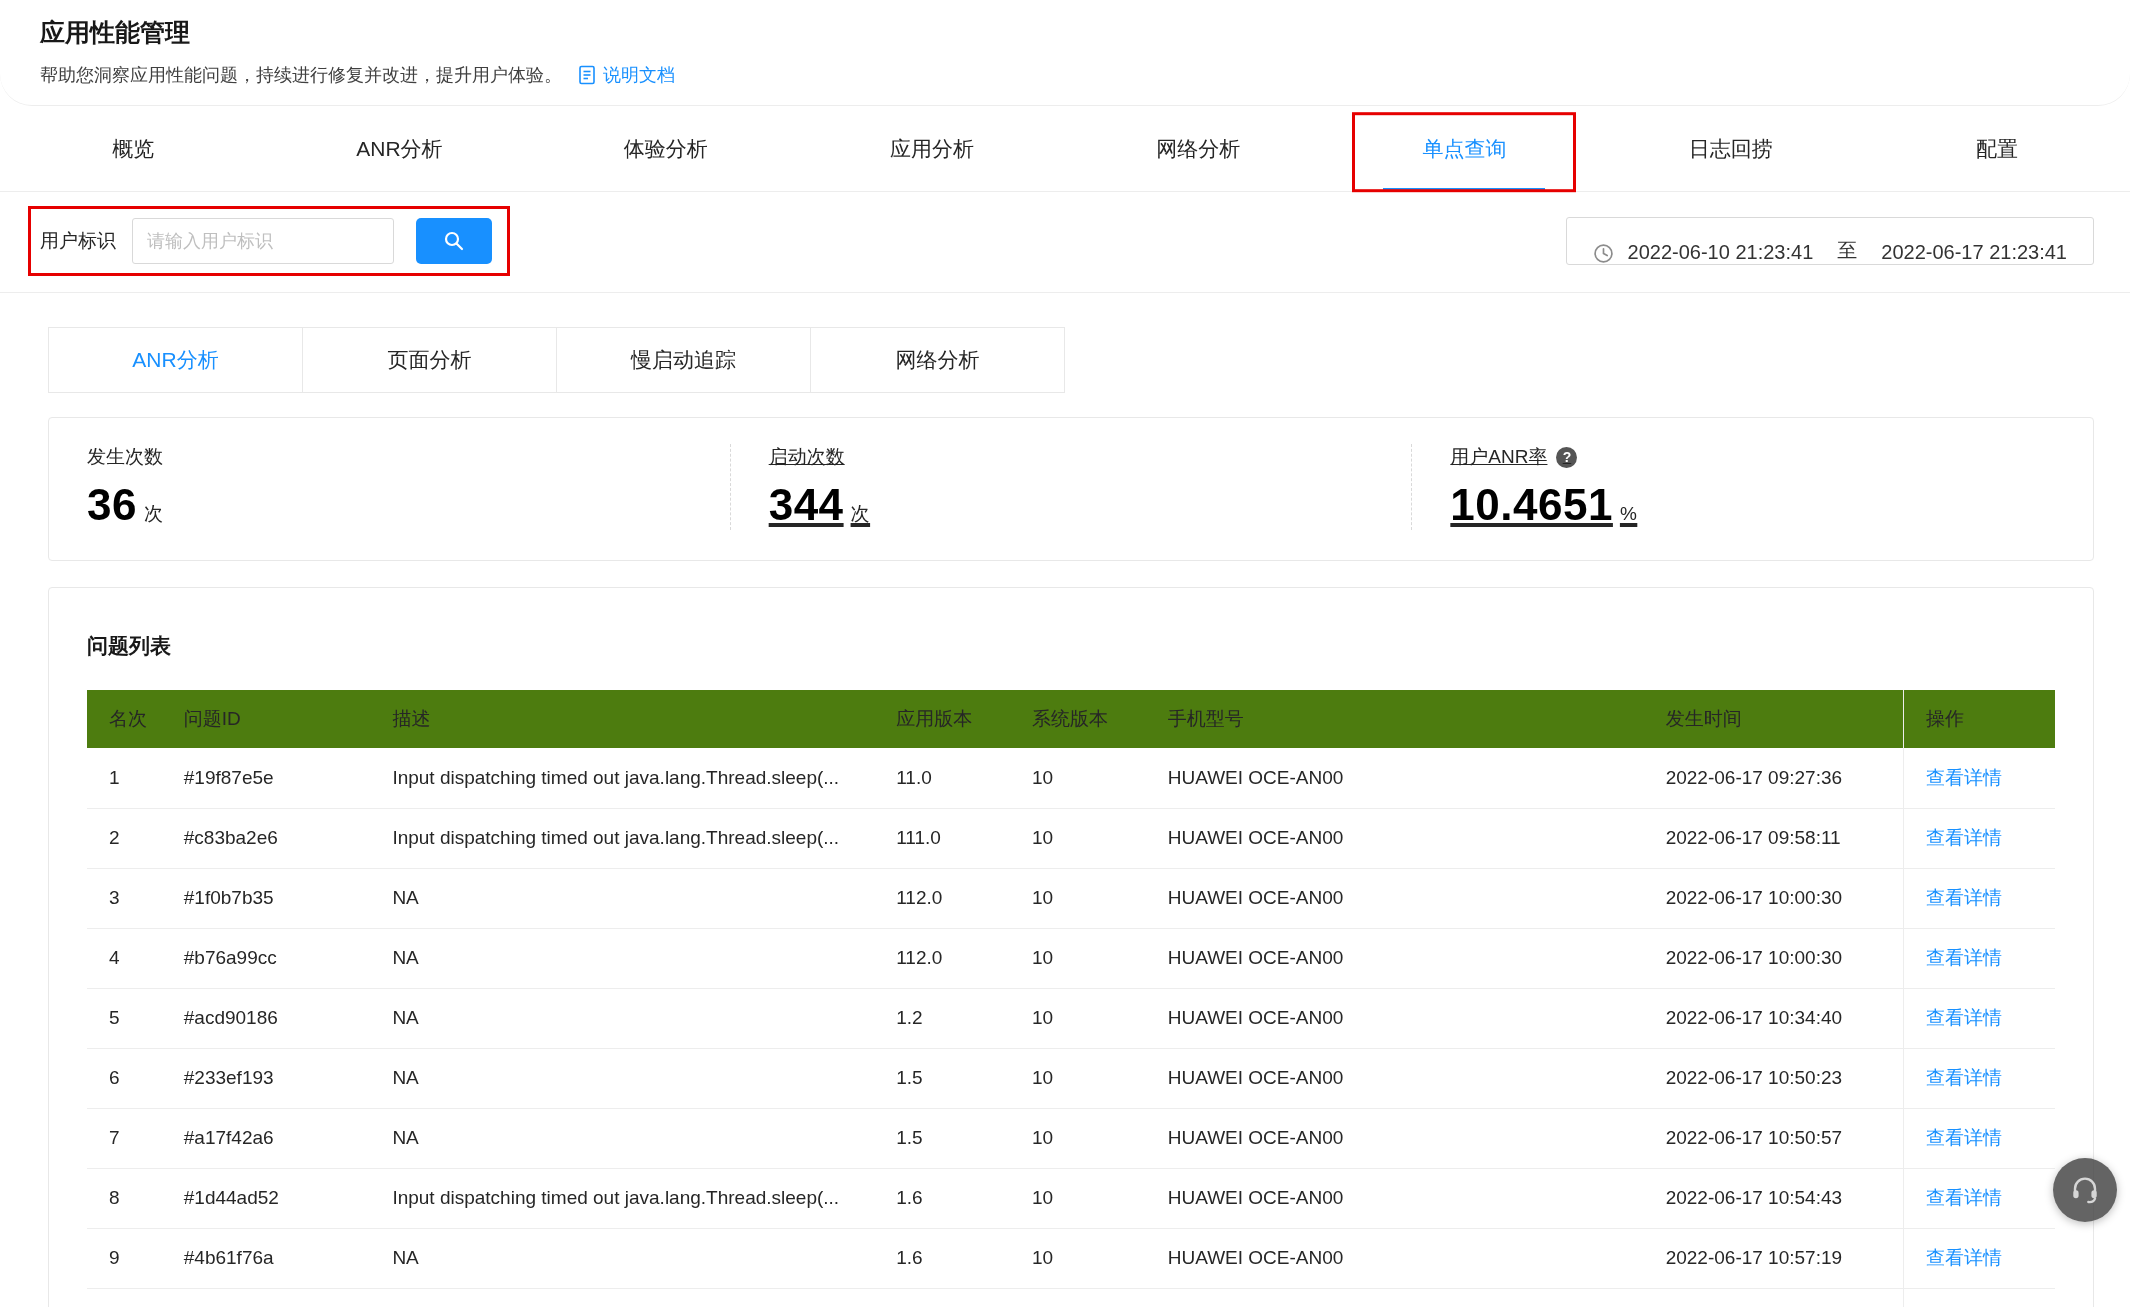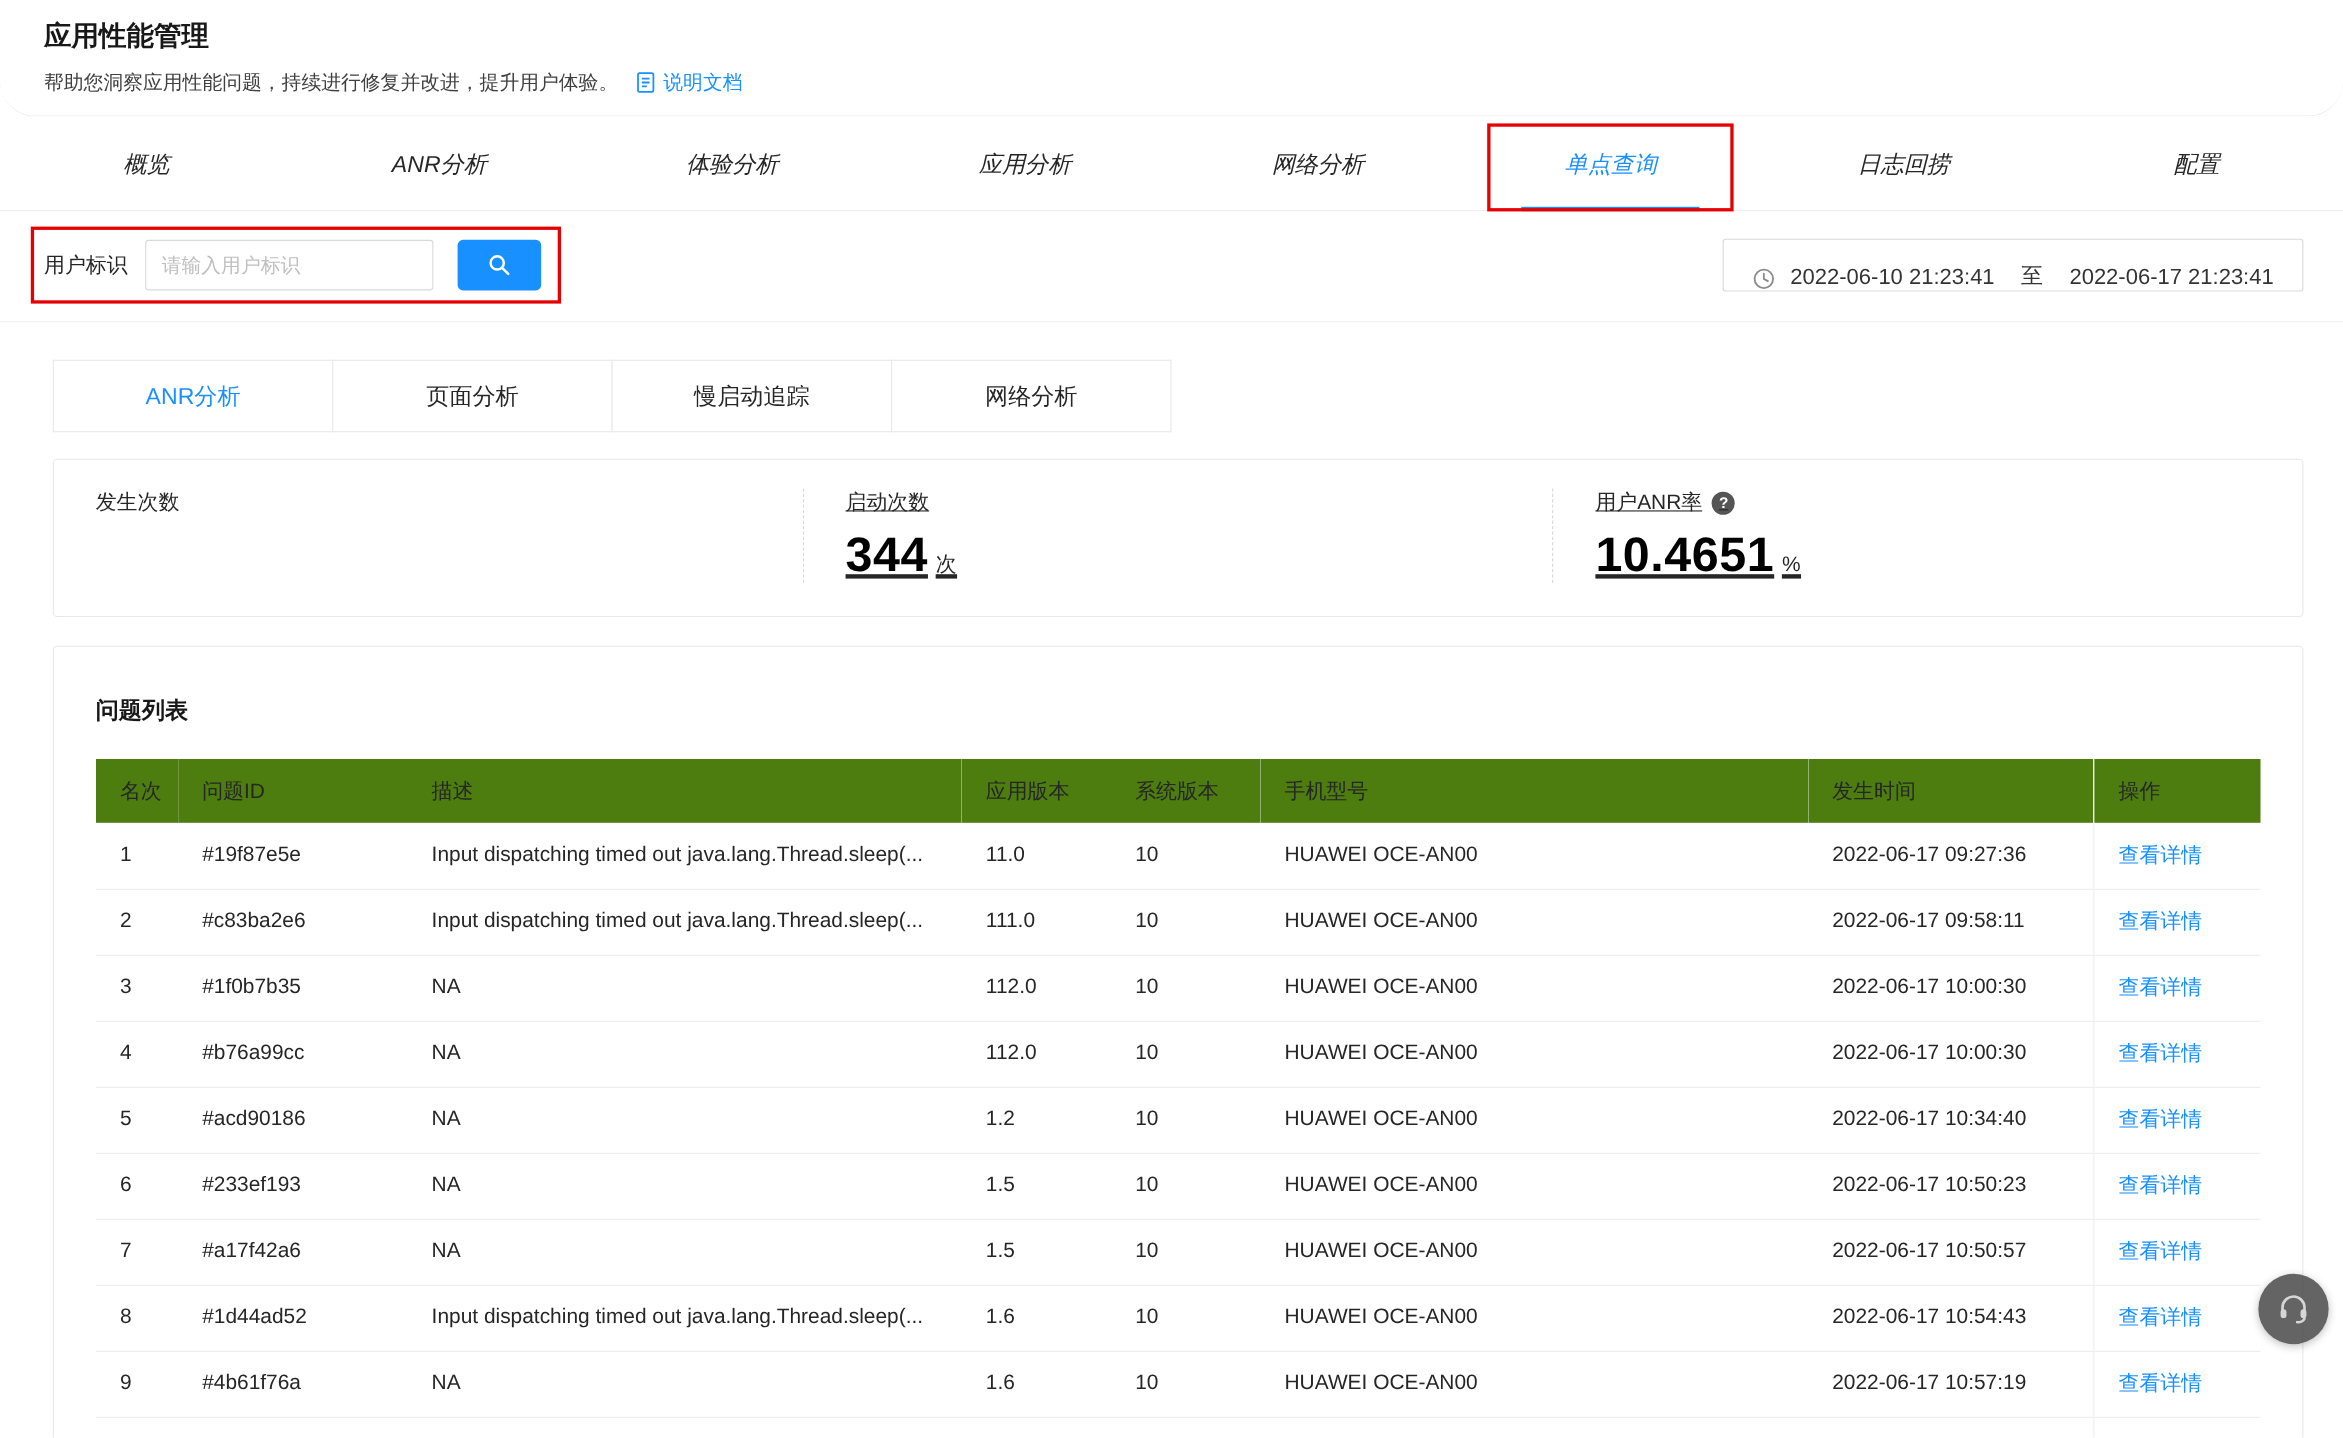--- a/index.html
+++ b/index.html
@@ -9,21 +9,21 @@
     font-family:"Liberation Sans","DejaVu Sans",sans-serif; color:#262626;
   }
 
   
   .page-header { padding:16px 40px 0 40px; border-bottom:1px solid #ededed;border-radius:32px; }
   .page-title { font-size:25px; font-weight:700; color:#181818; }
   .subtitle-row { display:flex; align-items:center; margin-top:14px; padding-bottom:18px; font-size:18px; color:#404040; }
   .doc-link { display:inline-flex; align-items:center; gap:7px; margin-left:16px; color:#1890ff; text-decoration:none; cursor:pointer; }
 
   
-  .main-tabs { display:flex; height:86px; border-bottom:1px solid #ededed;font-style:italic; }
+  .main-tabs { display:flex; height:86px; border-bottom:1px solid #ededed; }
   .main-tab { flex:1; display:flex; align-items:center; justify-content:center; position:relative; font-size:21px; color:#262626; cursor:pointer; }
   .main-tab.active { color:#1890ff; }
   .main-tab.active::after { content:""; position:absolute; bottom:-1px; left:50%; transform:translateX(-50%); width:162px; height:4px; background:#1890ff; }
   .red-annot { position:absolute; left:50%; top:50%; transform:translate(-50%,-46%); width:224px; height:80px; border:3px solid #e60000; pointer-events:none; z-index:5; }
 
   
   .search-row { display:flex; align-items:center; justify-content:space-between; padding:14px 36px 16px 28px; border-bottom:1px solid #ededed; }
   .search-group { position:relative; display:flex; align-items:center; padding:12px 18px 12px 12px; }
   .red-box { position:absolute; inset:0; border:3px solid #e60000; pointer-events:none; }
   .search-label { font-size:19px; color:#262626; margin-right:16px; white-space:nowrap; }
@@ -143,20 +143,21 @@
       <div class="sub-tab">页面分析</div>
       <div class="sub-tab">慢启动追踪</div>
       <div class="sub-tab">网络分析</div>
     </div>
 
   <div class="stats-card">
       <div class="stat">
         <div class="stat-label">
           <span>发生次数</span>
         </div>
+        <div class="stat-value"><span>36</span><span class="stat-unit">次</span></div>
       </div>
       <div class="stat">
         <div class="stat-label">
           <span>启动次数</span>
         </div>
         <div class="stat-value"><span>344</span><span class="stat-unit">次</span></div>
       </div>
       <div class="stat">
         <div class="stat-label">
           <span>用户ANR率</span>

